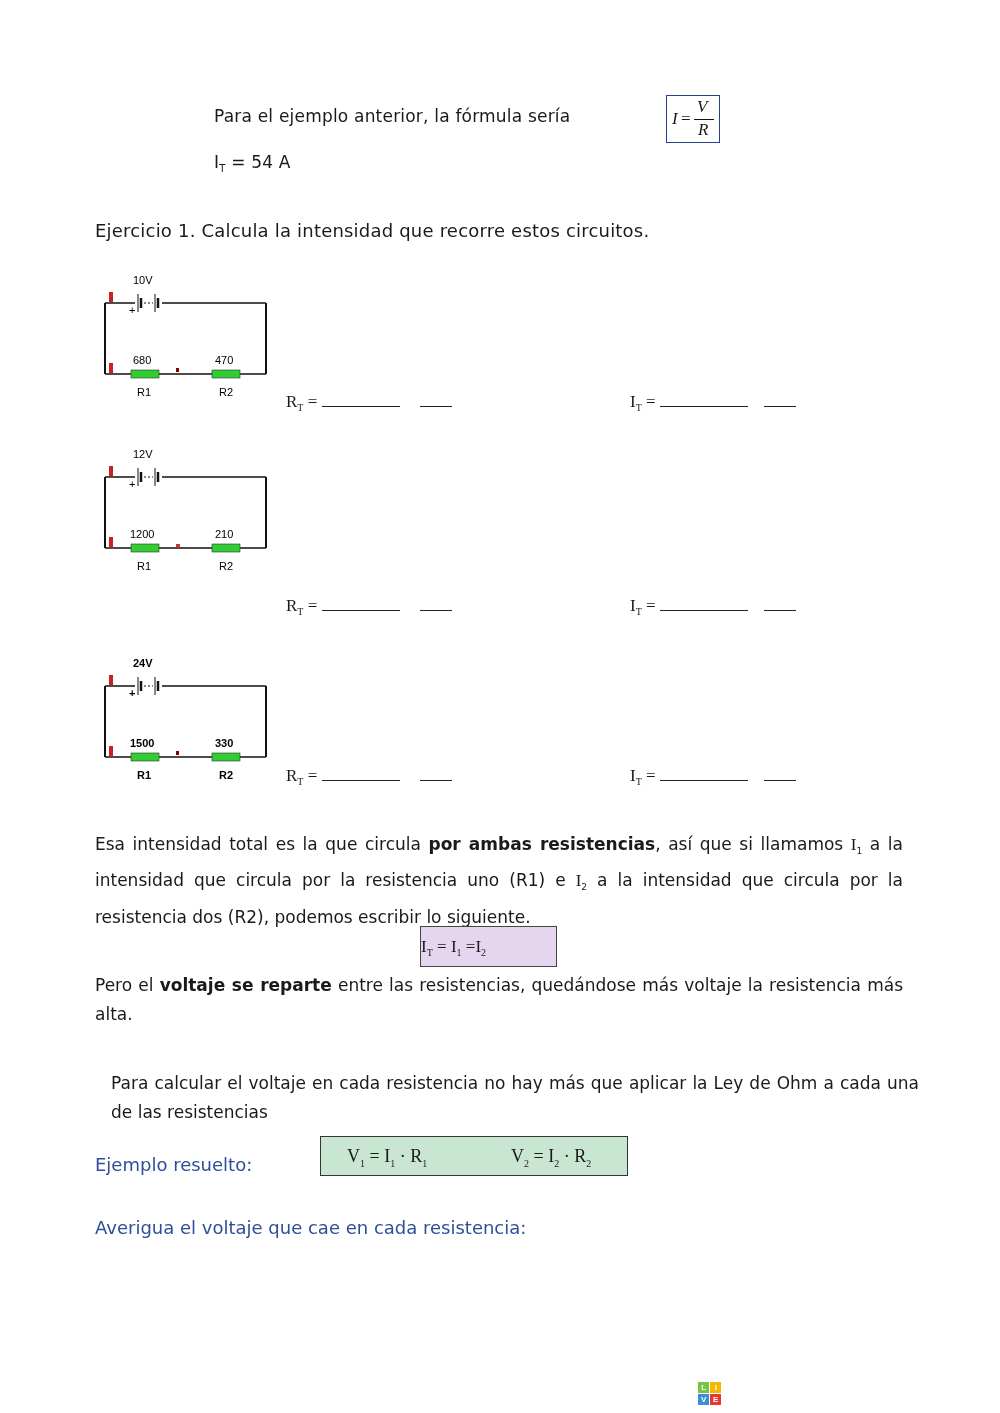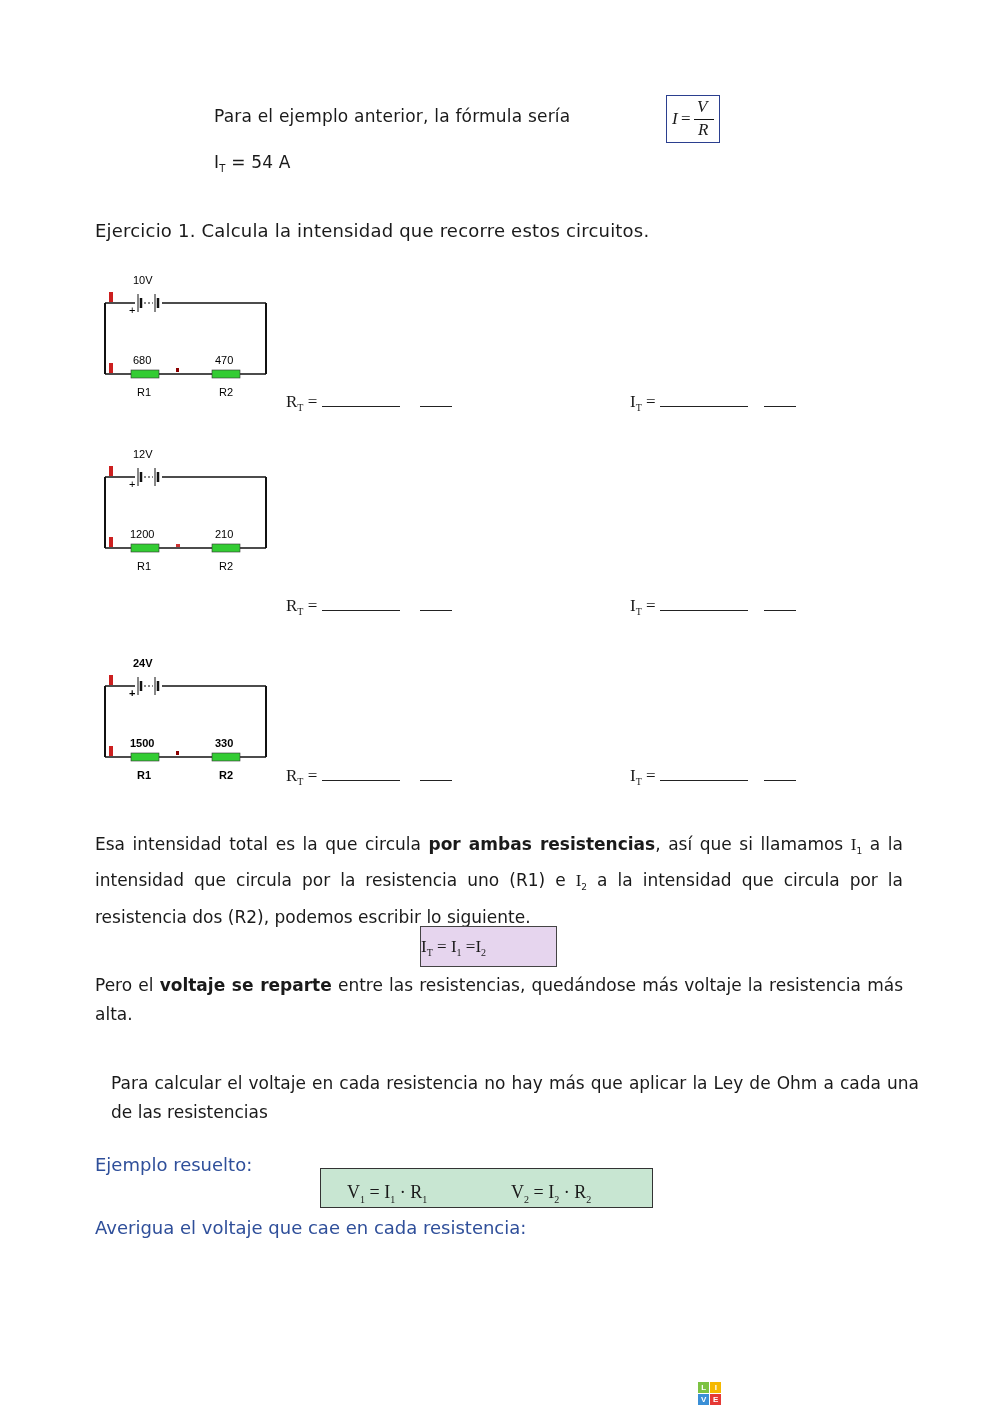--- a/index.html
+++ b/index.html
@@ -164,21 +164,21 @@
 <div class="abs purple-box serif" style="left:420px; top:926px; width:135px; height:39px; font-size:17px; line-height:39px; text-align:left;">
   <span>I</span><sub style="font-size:10px;">T</sub><span style="white-space:pre;"> = </span><span>I</span><sub style="font-size:10px;">1</sub><span style="white-space:pre;"> =</span><span>I</span><sub style="font-size:10px;">2</sub>
 </div>
 
 <div class="abs para" style="left:95px; top:971px;">
   <span>Pero el </span><b>voltaje se reparte</b><span> entre las resistencias, quedándose más voltaje la resistencia más alta.</span>
 </div>
 
 <div class="abs para" style="left:92px; top:1069px;margin-left:19px;">Para calcular el voltaje en cada resistencia no hay más que aplicar la Ley de Ohm a cada una de las resistencias</div>
 
-<div class="abs green-box serif" style="left:320px; top:1168px; width:306px; height:38px; font-size:18px; line-height:46px;padding-left:25px;">
+<div class="abs green-box serif" style="left:320px; top:1136px; width:306px; height:38px; font-size:18px; line-height:38px;">
   <span class="abs" style="left:26px;"><span>V</span><sub style="font-size:10px;">1</sub><span style="white-space:pre;"> = I</span><sub style="font-size:10px;">1</sub><span style="white-space:pre;"> · R</span><sub style="font-size:10px;">1</sub></span>
   <span class="abs" style="left:190px;"><span>V</span><sub style="font-size:10px;">2</sub><span style="white-space:pre;"> = I</span><sub style="font-size:10px;">2</sub><span style="white-space:pre;"> · R</span><sub style="font-size:10px;">2</sub></span>
 </div>
 
 <div class="abs blue-title" style="left:95px; top:1154px;">Ejemplo resuelto:</div>
 <div class="abs blue-title" style="left:95px; top:1217px;">Averigua el voltaje que cae en cada resistencia:</div>
 
 <div class="abs logo" style="left:698px; top:1375px;">
   <span class="logo-tiles">
     <span class="tile" style="background:#7cc242;">L</span>

